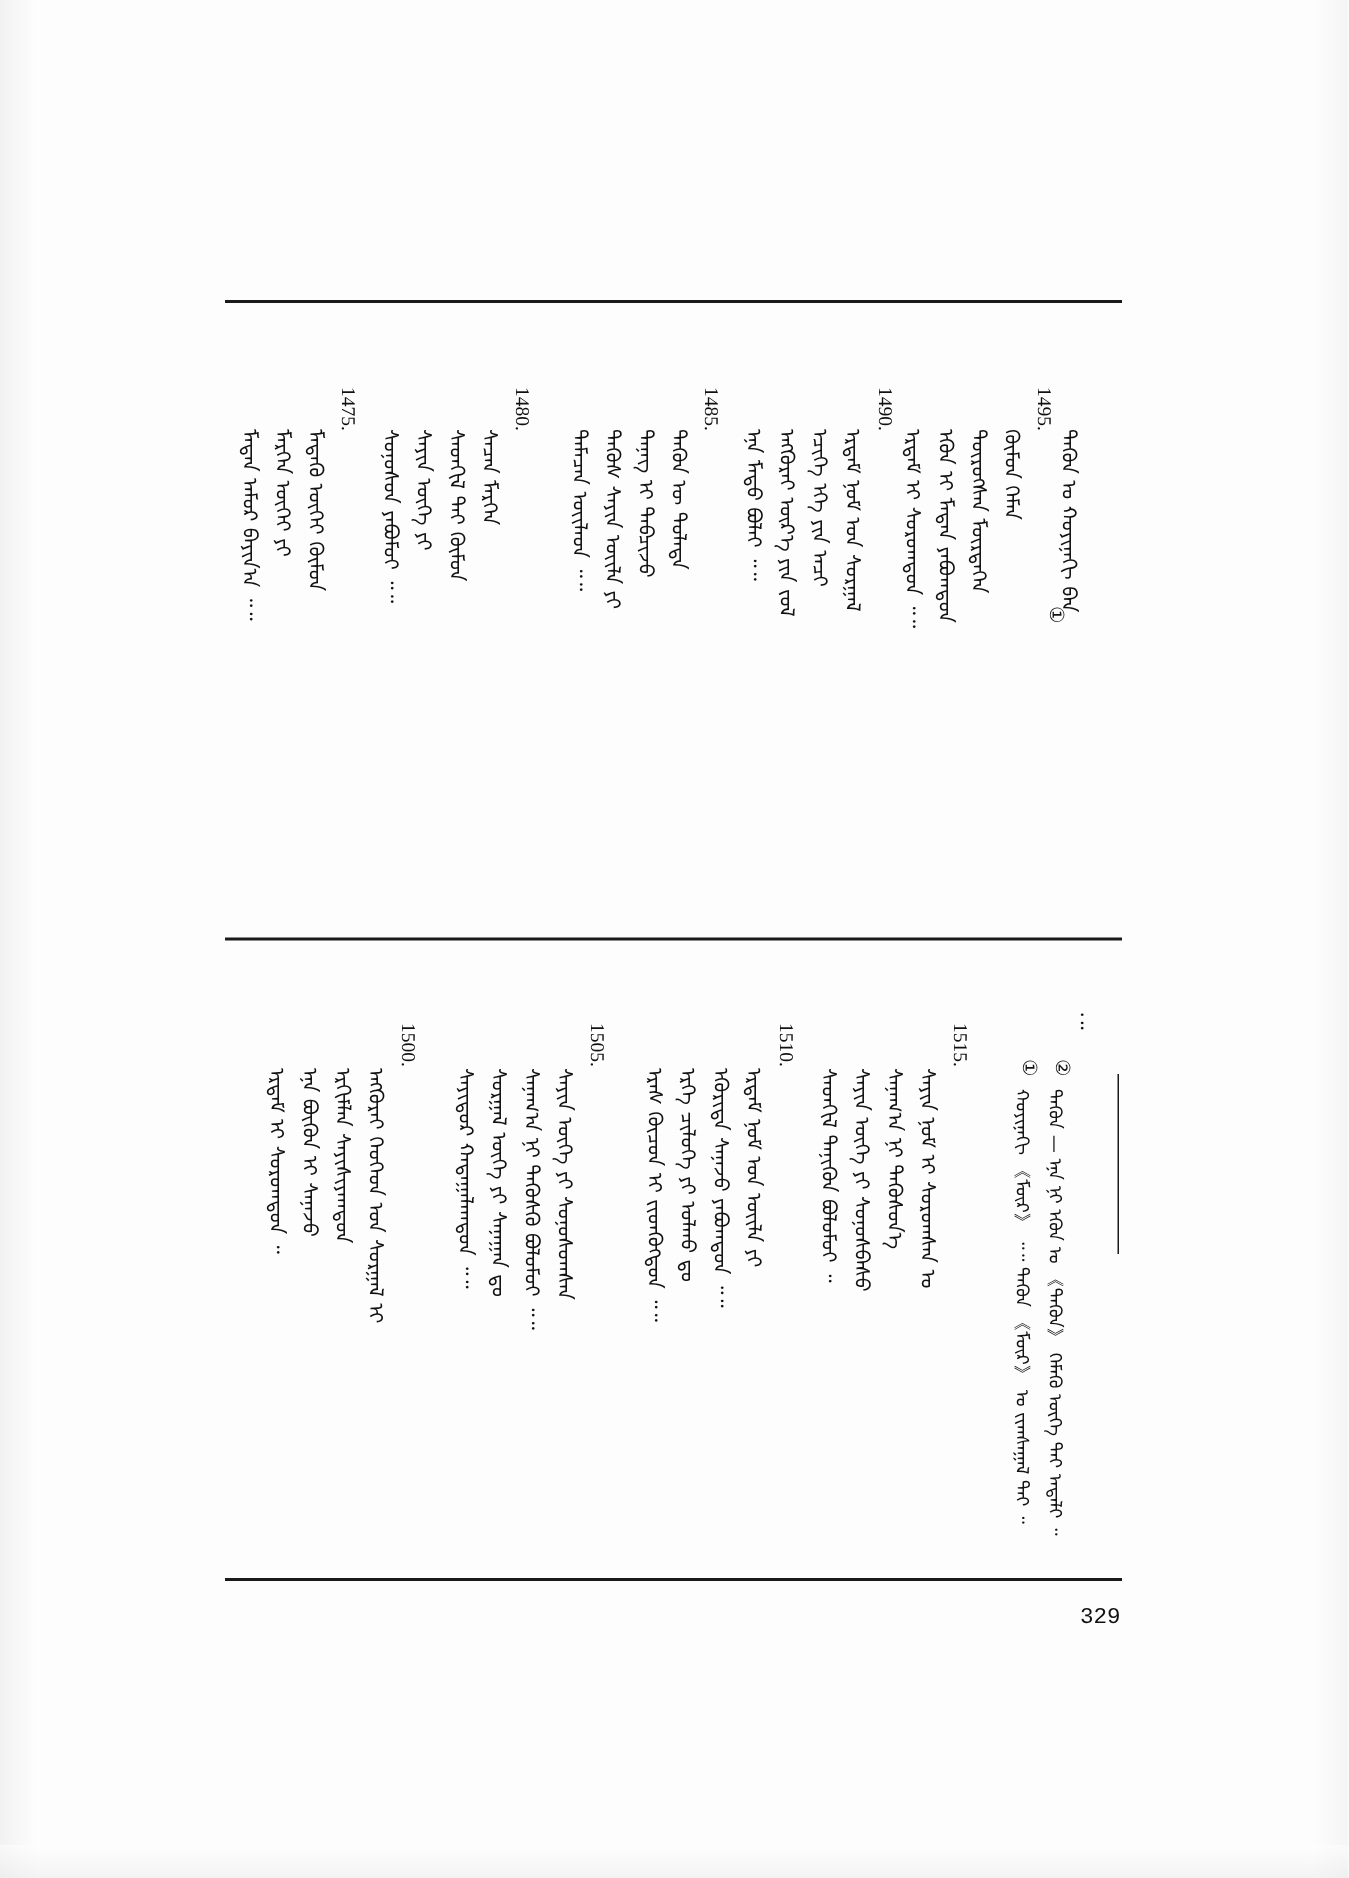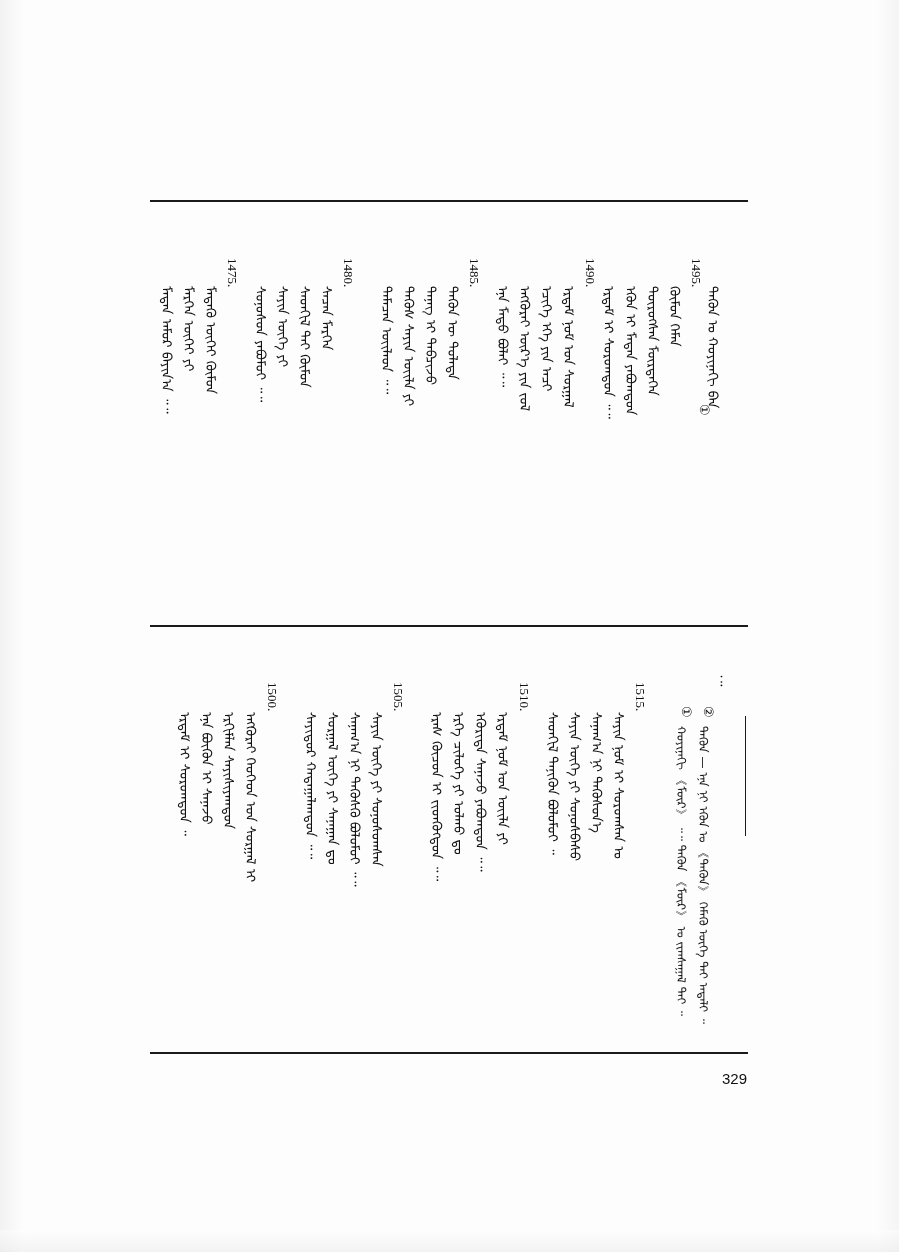--- a/index.html
+++ b/index.html
@@ -65,21 +65,21 @@
     white-space: nowrap;
     letter-spacing: 0.4px;
   }
 
   .vtext.small { font-size: 12px; }
 
   .page-number {
     position: absolute;
     right: 152px;
     top: 1070px;
-    font-family: Liberation Sans, sans-serif;
+    font-family: Liberation Mono, monospace;
     font-size: 15px;
     color: #111;
   }
 
   
   .edge-shade-left {
     position: absolute;
     left: 0; top: 0;
     width: 26px; height: 1252px;
     background: linear-gradient(to right, #e8e8e8, #ffffff);

